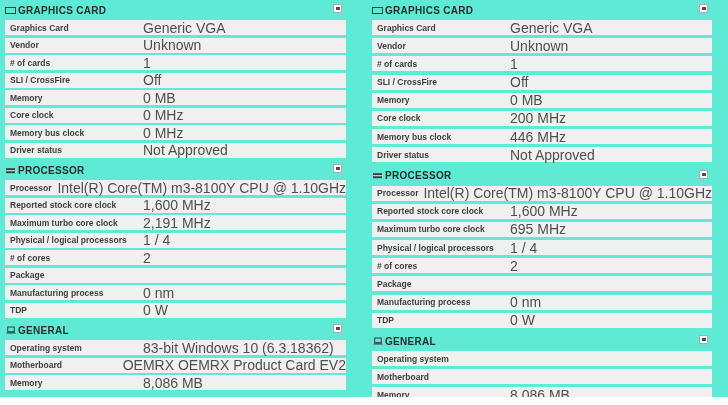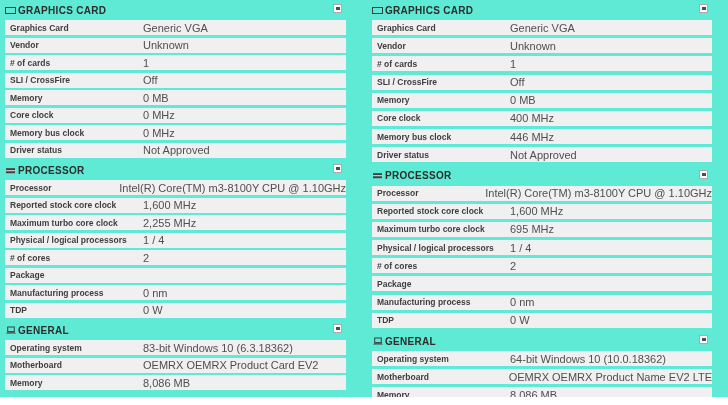--- a/index.html
+++ b/index.html
@@ -19,21 +19,21 @@
     border:1px solid #ababab;background:#fdfdfd;
     display:flex;align-items:center;justify-content:center;cursor:pointer;padding:0;
   }
   .collapse-glyph{width:4px;height:3px;background:#4d4d4d;}
   .row{
     height:15px;margin-bottom:2.5px;background:#f0f0f0;
     display:flex;align-items:center;padding-left:5px;
   }
   .panel-right .row{margin-bottom:3.2px;}
   .row-label{width:133px;font-size:8.5px;font-weight:bold;color:#3e3e3e;white-space:nowrap;}
-  .row-value{font-size:11px;color:#4f4f4f;white-space:nowrap;}
+  .row-value{font-size:14px;color:#4f4f4f;white-space:nowrap;}
   .sliver{margin-top:9px;}
 </style>
 </head>
 <body>
 
 <div class="stage">
   <div id="panels">
       <div class="panel panel-left">
   <div class="section">
     <div class="section-header">
@@ -109,21 +109,21 @@
     <span class="row-value">Intel(R) Core(TM) m3-8100Y CPU @ 1.10GHz</span>
   </div>
 
   <div class="row">
     <span class="row-label">Reported stock core clock</span>
     <span class="row-value">1,600 MHz</span>
   </div>
 
   <div class="row">
     <span class="row-label">Maximum turbo core clock</span>
-    <span class="row-value">2,255 MHz</span>
+    <span class="row-value">2,191 MHz</span>
   </div>
 
   <div class="row">
     <span class="row-label">Physical / logical processors</span>
     <span class="row-value">1 / 4</span>
   </div>
 
   <div class="row">
     <span class="row-label"># of cores</span>
     <span class="row-value">2</span>
@@ -212,21 +212,21 @@
     <span class="row-value">Off</span>
   </div>
 
   <div class="row">
     <span class="row-label">Memory</span>
     <span class="row-value">0 MB</span>
   </div>
 
   <div class="row">
     <span class="row-label">Core clock</span>
-    <span class="row-value">400 MHz</span>
+    <span class="row-value">200 MHz</span>
   </div>
 
   <div class="row">
     <span class="row-label">Memory bus clock</span>
     <span class="row-value">446 MHz</span>
   </div>
 
   <div class="row">
     <span class="row-label">Driver status</span>
     <span class="row-value">Not Approved</span>
@@ -299,26 +299,24 @@
               </svg>
             </span>
       <span class="section-title">GENERAL</span>
       <button class="collapse-btn">
         <span class="collapse-glyph"></span>
       </button>
     </div>
     <div class="rows">
   <div class="row">
     <span class="row-label">Operating system</span>
-    <span class="row-value">64-bit Windows 10 (10.0.18362)</span>
   </div>
 
   <div class="row">
     <span class="row-label">Motherboard</span>
-    <span class="row-value">OEMRX OEMRX Product Name EV2 LTE</span>
   </div>
 
   <div class="row">
     <span class="row-label">Memory</span>
     <span class="row-value">8,086 MB</span>
   </div>
 </div>
   </div>
 </div>
     </div>

